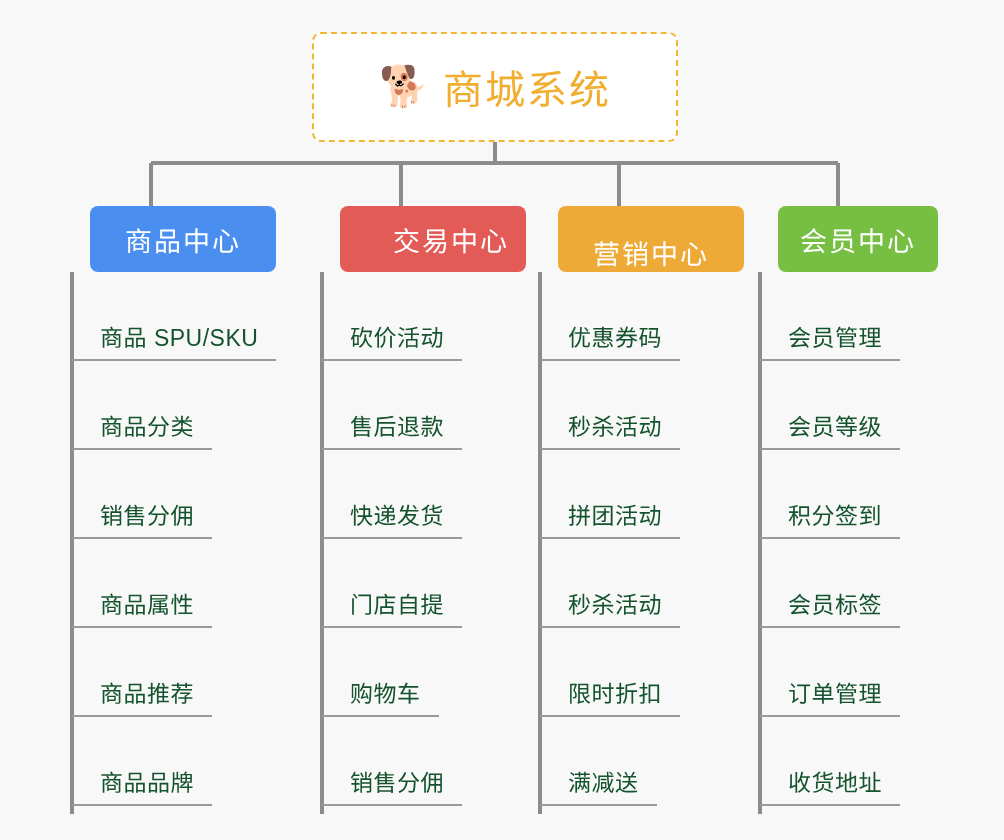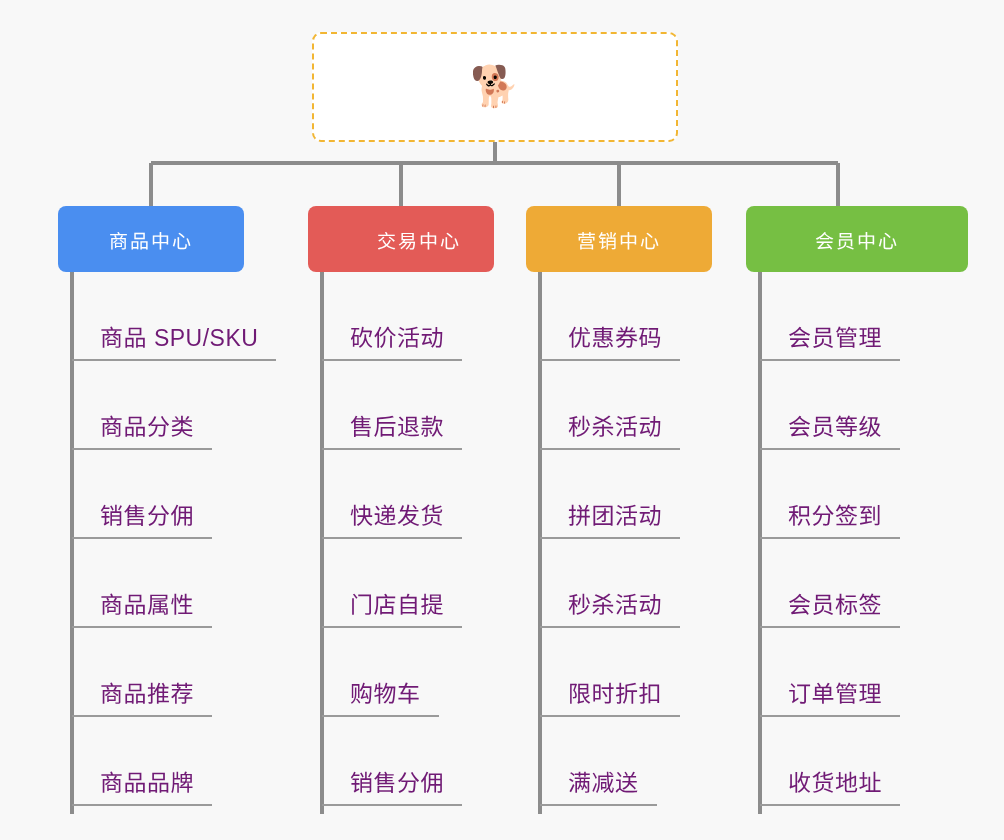--- a/index.html
+++ b/index.html
@@ -65,28 +65,29 @@
   .cat-box {
     position: absolute;
     top: 206px;
     height: 66px;
     box-sizing: border-box;
     border-radius: 8px;
     display: flex;
     align-items: center;
     justify-content: center;
     color: #ffffff;
-    font-size: 19px;
+    font-size: 27px;
     letter-spacing: 2px;
     white-space: nowrap;
+    margin-left: 32px;
   }
   .cat-box.c0 { left: 58px;  width: 186px; }
   .cat-box.c1 { left: 308px; width: 186px; padding-left: 36px; }
   .cat-box.c2 { left: 526px; width: 186px; }
-  .cat-box.c3 { left: 746px; width: 222px; }
+  .cat-box.c3 { left: 746px; width: 160px; }
 
   
   .leaf-col {
     position: absolute;
     top: 272px;
   }
   .leaf-col.c0 { left: 58px;  }
   .leaf-col.c1 { left: 308px; }
   .leaf-col.c2 { left: 526px; }
   .leaf-col.c3 { left: 746px; }
@@ -94,21 +95,21 @@
   .leaf {
     position: relative;
     height: 89px;
     box-sizing: border-box;
   }
   .leaf-text {
     position: absolute;
     left: 42px;
     bottom: 8px;
     font-size: 23px;
-    color: #701a75;
+    color: #14532d;
     white-space: nowrap;
     letter-spacing: 0.5px;
   }
   .leaf-underline {
     position: absolute;
     left: 14px;
     bottom: 0;
     height: 2px;
     background: #9a9a9a;
   }
@@ -132,29 +133,30 @@
 
       <path d="M72,272 L72,814" stroke="#8c8c8c"></path>
       <path d="M322,272 L322,814" stroke="#8c8c8c"></path>
       <path d="M540,272 L540,814" stroke="#8c8c8c"></path>
       <path d="M760,272 L760,814" stroke="#8c8c8c"></path>
     </g>
   </svg>
 
   <div id="root-node" style="background: rgb(255, 255, 255); border-color: rgb(242, 182, 51); border-style: dashed;">
     <span class="root-emoji">🐕</span>
+    <span class="root-title" style="color: rgb(240, 173, 46);">商城系统</span>
   </div>
 
   <div class="cat-box c0" style="background: rgb(74, 142, 240);">
     <span>商品中心</span>
   </div>
   <div class="cat-box c1" style="background: rgb(227, 91, 87);">
     <span>交易中心</span>
   </div>
-  <div class="cat-box c2" style="background: rgb(238, 170, 54);">
+  <div class="cat-box c2" style="background: rgb(238, 170, 54); align-items: flex-end;">
     <span>营销中心</span>
   </div>
   <div class="cat-box c3" style="background: rgb(118, 191, 67);">
     <span>会员中心</span>
   </div>
 
   <div class="leaf-col c0">
     <div class="leaf">
       <span class="leaf-text">商品 SPU/SKU</span>
       <span class="leaf-underline" style="width: 204px;"></span>

